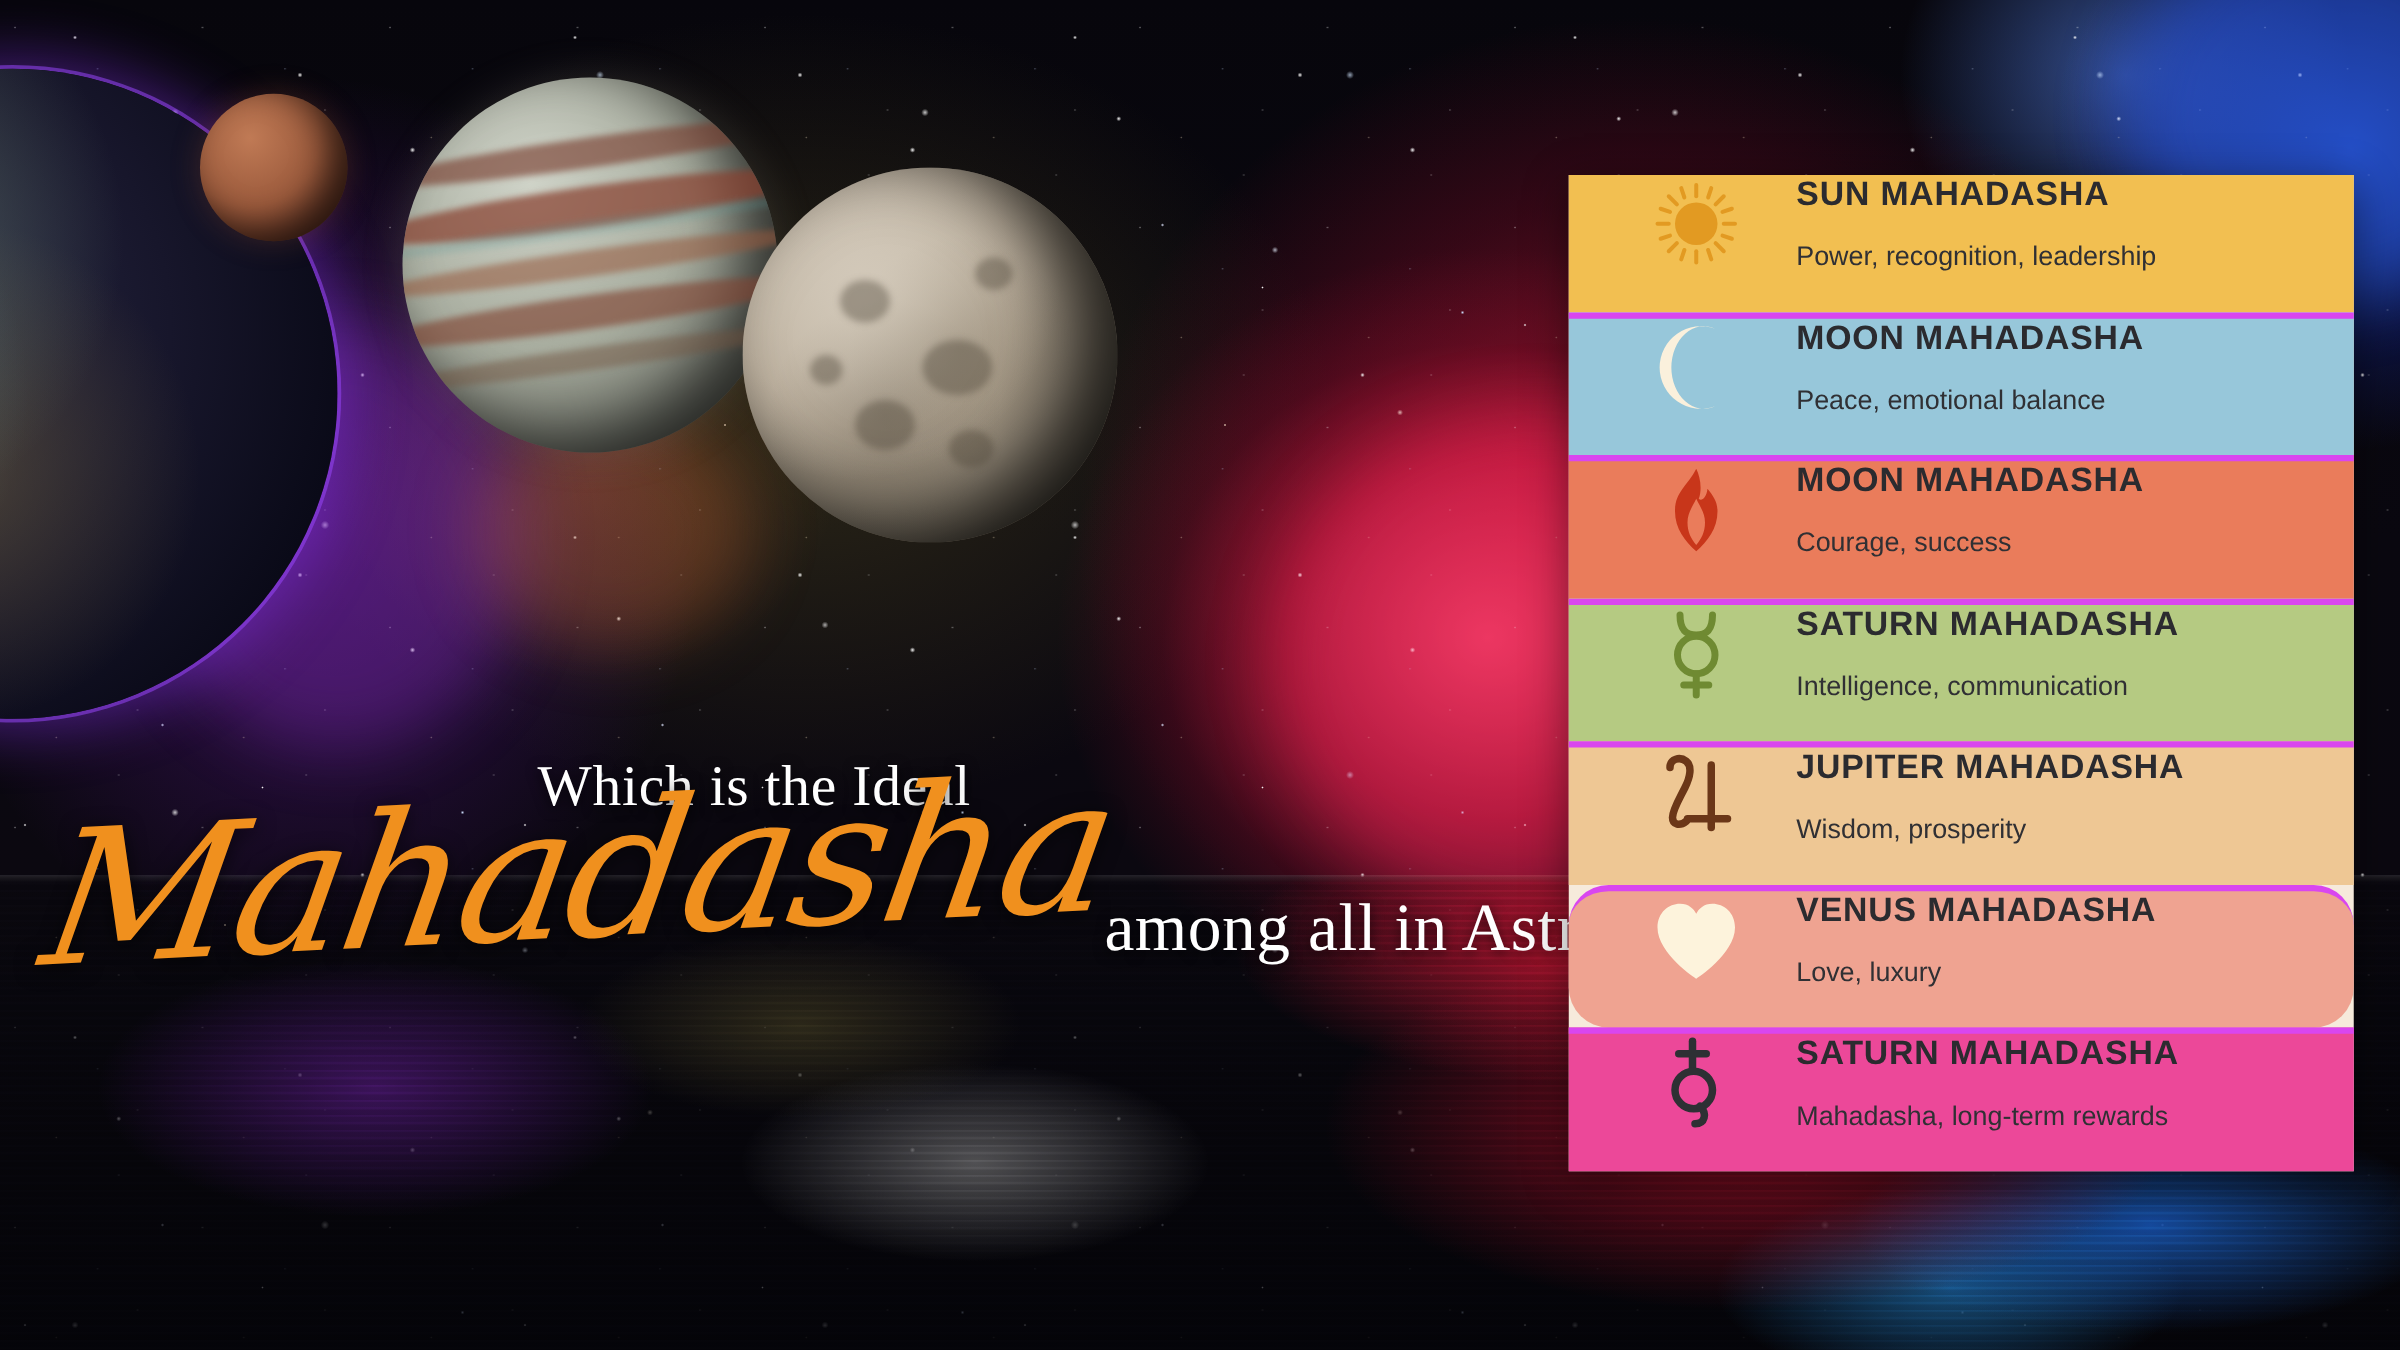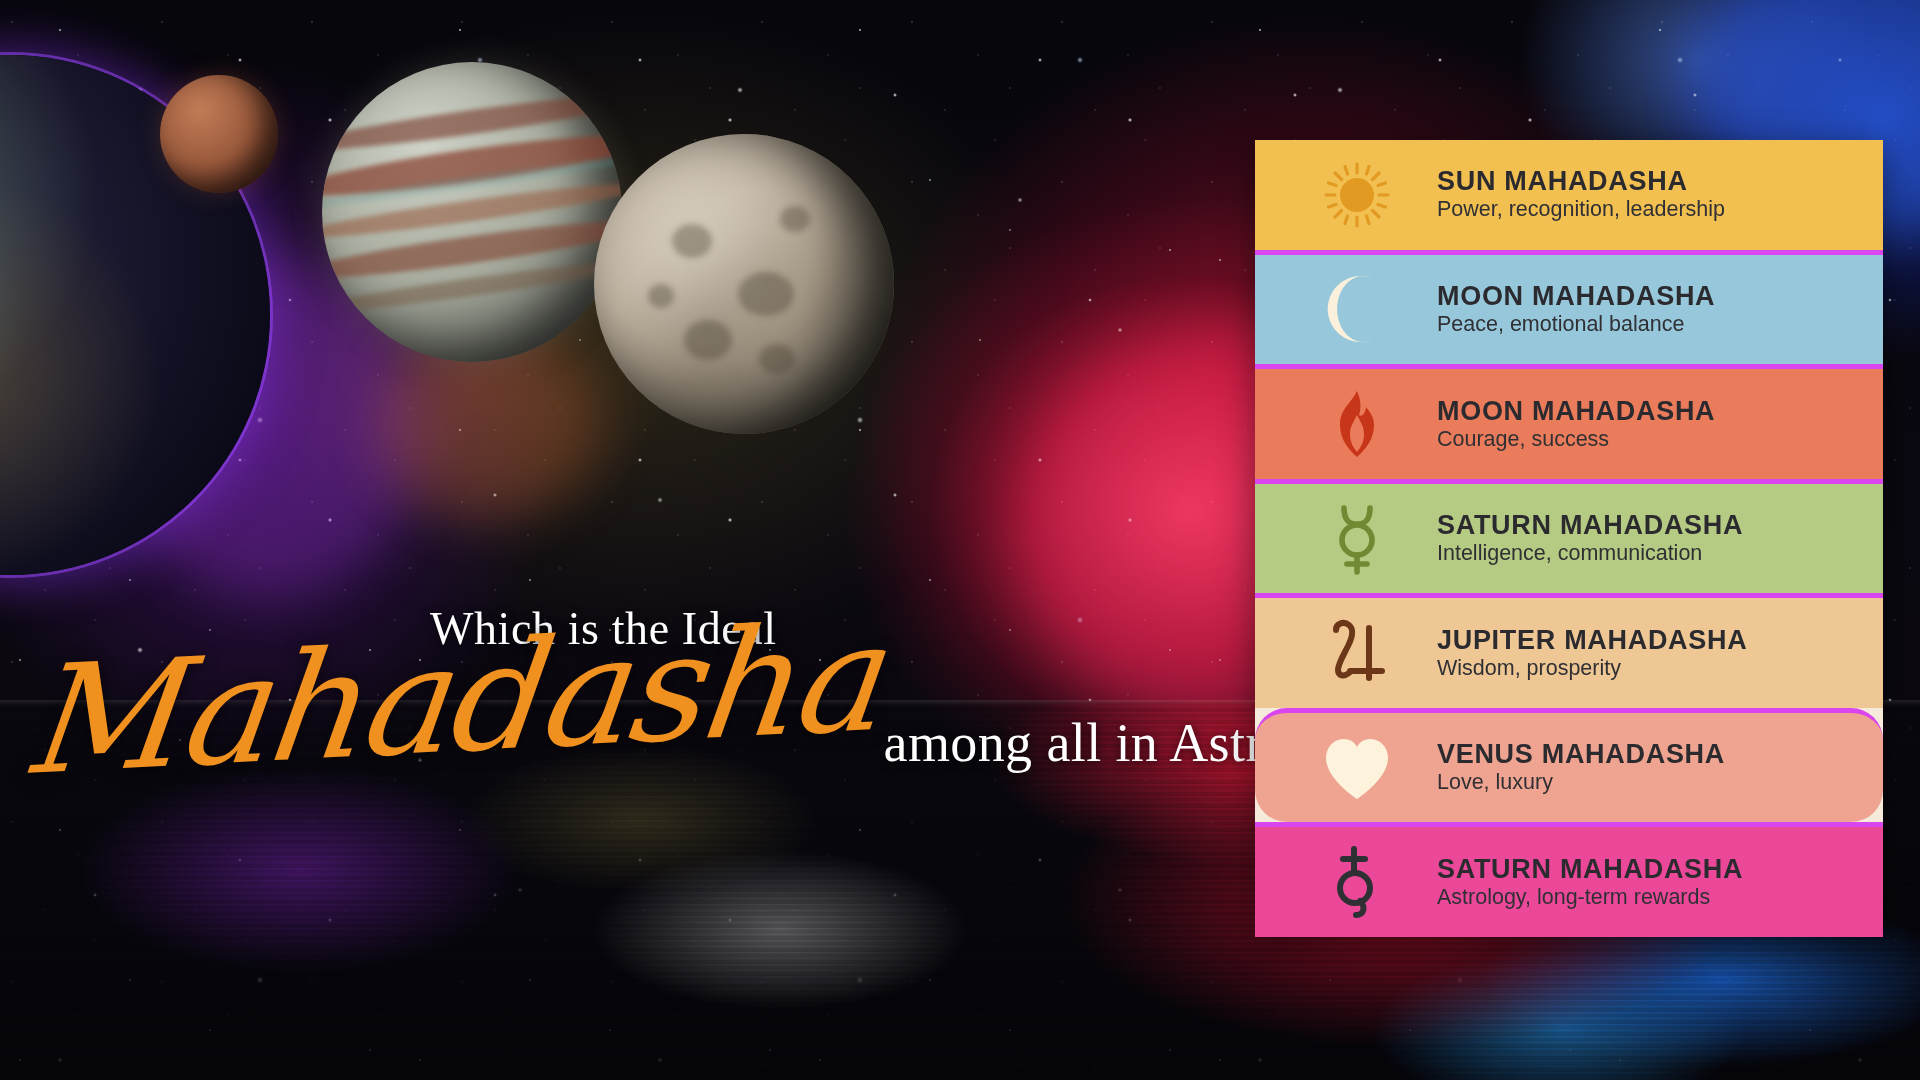--- a/index.html
+++ b/index.html
@@ -150,34 +150,34 @@
     margin-left:10px; letter-spacing:.4px; position:relative; top:-12px;
     text-shadow:0 2px 10px rgba(0,0,0,.75);
   }
 
   
   .panel {
     position:absolute; left:1255px; top:140px; width:628px; height:797px;
     background:#f6eadb; display:flex; flex-direction:column;
     box-shadow:0 8px 34px rgba(0,0,0,.45);
   }
-  .row { flex:1; display:flex; align-items:center; padding:0 0 0 48px; position:relative; }
+  .row { flex:1; display:flex; align-items:flex-start; padding:0 0 0 48px; position:relative; }
   .row + .row { border-top:5px solid #d946ef; }
   .icon-cell {
     width:108px; flex:0 0 108px; display:flex; align-items:center; justify-content:center;
   }
   .icon-cell svg { display:block; }
   .txt-cell { padding-left:26px; }
   .r-title {
     font-family:"Liberation Sans", sans-serif; font-weight:700; font-size:27px;
     letter-spacing:.7px; color:#2b2b2f; line-height:1.15;
   }
   .r-sub {
     font-family:"Liberation Sans", sans-serif; font-weight:400; font-size:21.5px;
-    color:#303034; margin-top:0; line-height:1.2;
+    color:#303034; margin-top:22px; line-height:1.2;
   }
 </style>
 </head>
 <body>
 
 <div class="stage">
 
   <div class="space"></div>
   <div class="stars-c"></div>
   <div class="stars-a"></div>
@@ -331,18 +331,18 @@
           <g fill="none" stroke="#2e3034" stroke-width="6" stroke-linecap="round">
             <line x1="36" y1="6" x2="36" y2="28"></line>
             <line x1="25" y1="16" x2="47" y2="16"></line>
             <circle cx="37" cy="45" r="15"></circle>
             <path d="M42 58 C48 64 46 72 38 72"></path>
           </g>
         </svg>
       </div>
       <div class="txt-cell">
         <div class="r-title">SATURN MAHADASHA</div>
-        <div class="r-sub">Astrology, long-term rewards</div>
+        <div class="r-sub">Mahadasha, long-term rewards</div>
       </div>
     </div>
 
   </div>
 </div>
 
 </body></html>

